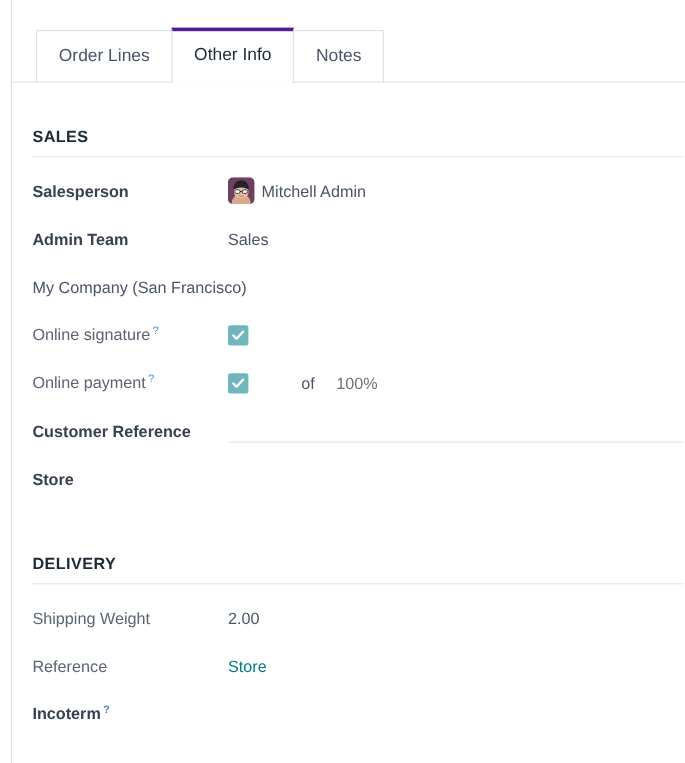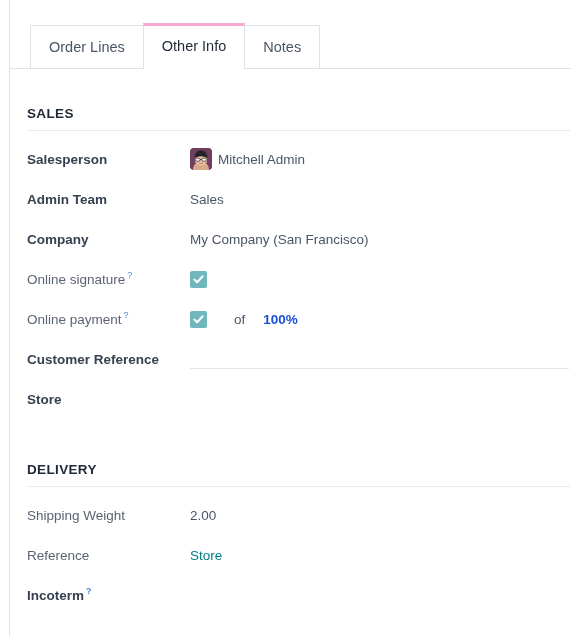--- a/index.html
+++ b/index.html
@@ -70,21 +70,21 @@
     cursor: pointer;
     white-space: nowrap;
     box-sizing: border-box;
     height: 44px;
     display: flex;
     align-items: center;
   }
   .tab + .tab { margin-left: -1px; }
   .tab.active {
     color: #1f2937;
-    border-top: 3px solid #f9a8d4;
+    border-top: 3px solid #4c1d95;
     border-left-color: #dee2e6;
     border-right-color: #dee2e6;
     z-index: 3;
     height: 46px;
     padding-top: 10px;
   }
 
   
   .sheet {
     position: absolute;
@@ -178,29 +178,28 @@
     background: #71b6bd;
     display: inline-flex;
     align-items: center;
     justify-content: center;
     flex: 0 0 auto;
     cursor: pointer;
   }
   .checkbox svg { display: block; }
 
   .of-label {
-    margin-left: 27px;
+    margin-left: 44px;
     color: #4a5568;
     font-size: 13.5px;
   }
   .pct-value {
     margin-left: 18px;
-    color: #1d4ed8;
-    font-size: 13.5px;
-    font-weight: bold;
+    color: #737373;
+    font-size: 13.5px;
   }
 
   
   .field-input {
     flex: 1 1 auto;
     height: 20px;
     border: none;
     border-bottom: 1px solid #e3e5e8;
     background: transparent;
     outline: none;
@@ -265,21 +264,20 @@
         </div>
 
         <div class="row">
           <div class="row-label">Admin Team</div>
           <div class="row-value">
             <span class="value-text">Sales</span>
           </div>
         </div>
 
         <div class="row">
-          <div class="row-label">Company</div>
           <div class="row-value">
             <span class="value-text">My Company (San Francisco)</span>
           </div>
         </div>
 
         <div class="row">
           <div class="row-label muted">
             <span>Online signature</span><span class="help-mark">?</span>
           </div>
           <div class="row-value">

